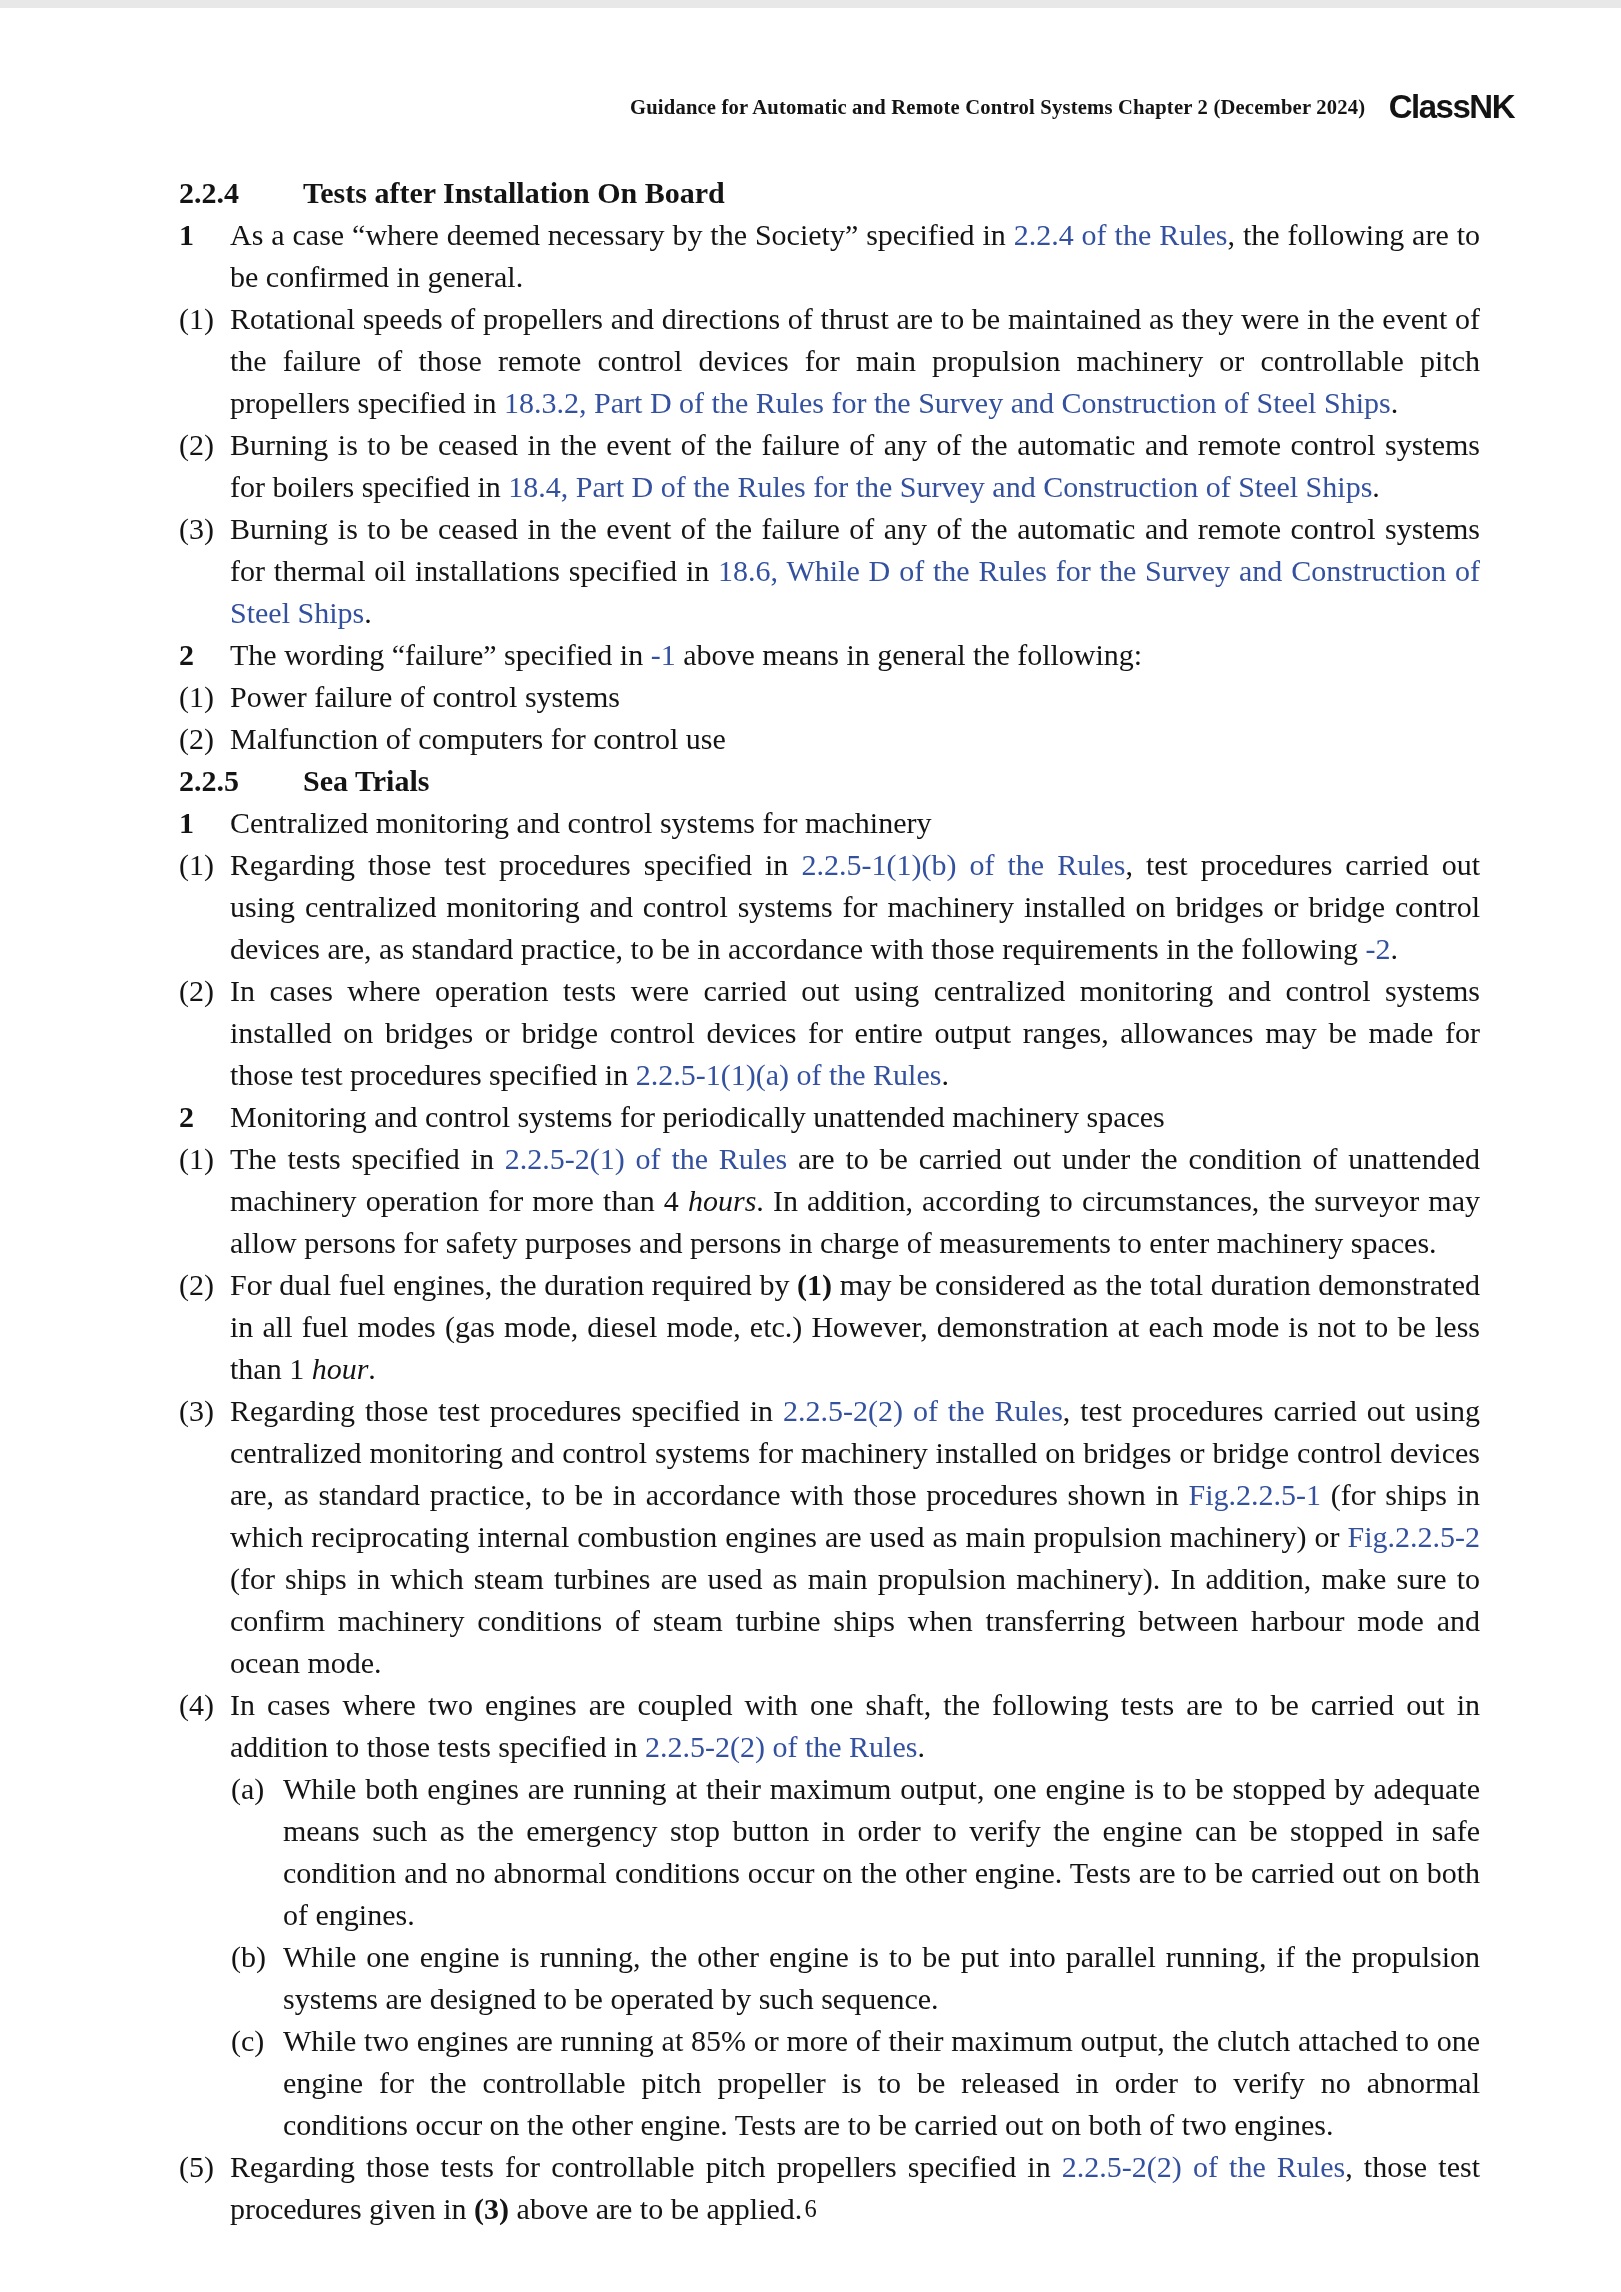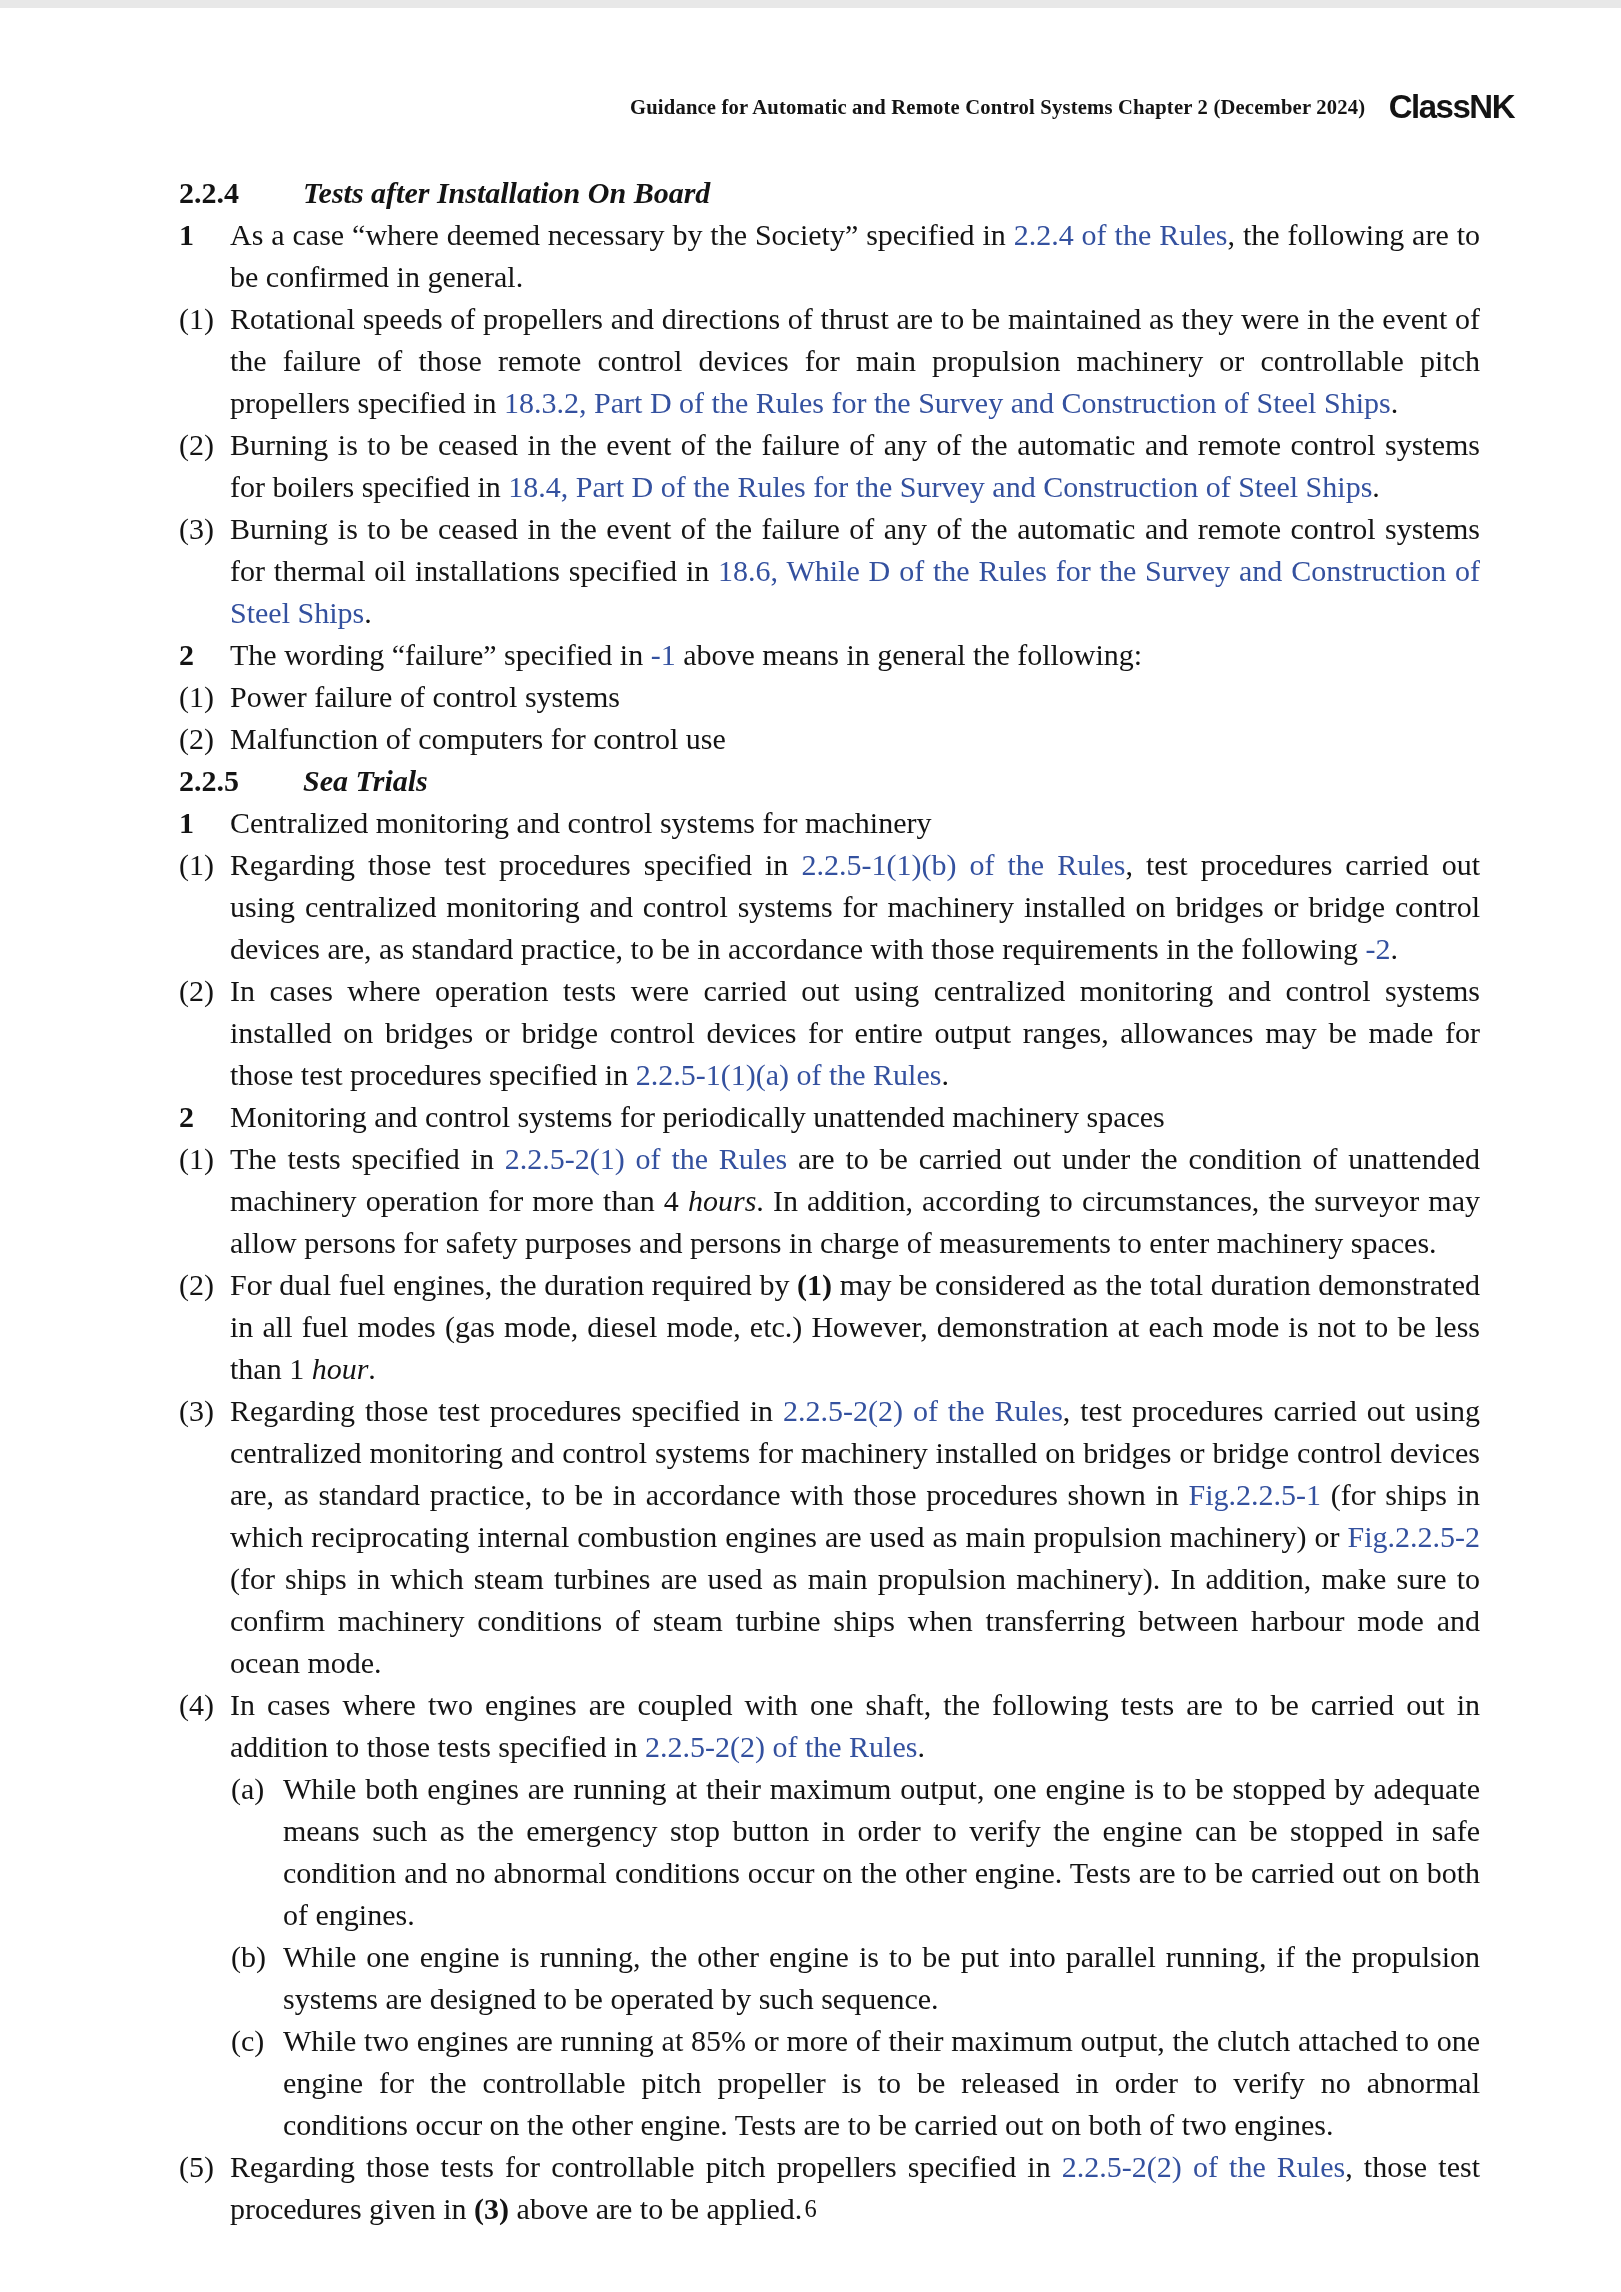--- a/index.html
+++ b/index.html
@@ -24,21 +24,21 @@
     font-weight:bold; font-size:33px; letter-spacing:-1.5px;
     transform:scaleY(1.02); white-space:nowrap;
   }
   .main {
     position:absolute; top:164px; left:179px; width:1301px;
     font-size:30px; line-height:42px;
   }
   .row { display:flex; }
   .marker { flex:0 0 51px; }
   .row.section .marker { flex-basis:124px; font-weight:bold; }
-  .row.section .body { font-weight:bold; text-align:left;font-style:italic; }
+  .row.section .body { font-weight:bold; text-align:left; }
   .row.num .marker { font-weight:bold; }
   .row.sub { padding-left:52px; }
   .row.sub .marker { flex-basis:52px; }
   .body { flex:1 1 auto; text-align:justify; text-justify:inter-word; }
   .run { white-space:pre-wrap; }
   .run.link { color:var(--link-blue,#34519f); font-weight:normal; }
   .run.bold { font-weight:bold; }
   .run.italic { font-style:italic; }
   .footer {
     position:absolute; top:2187px; left:0; width:100%;

